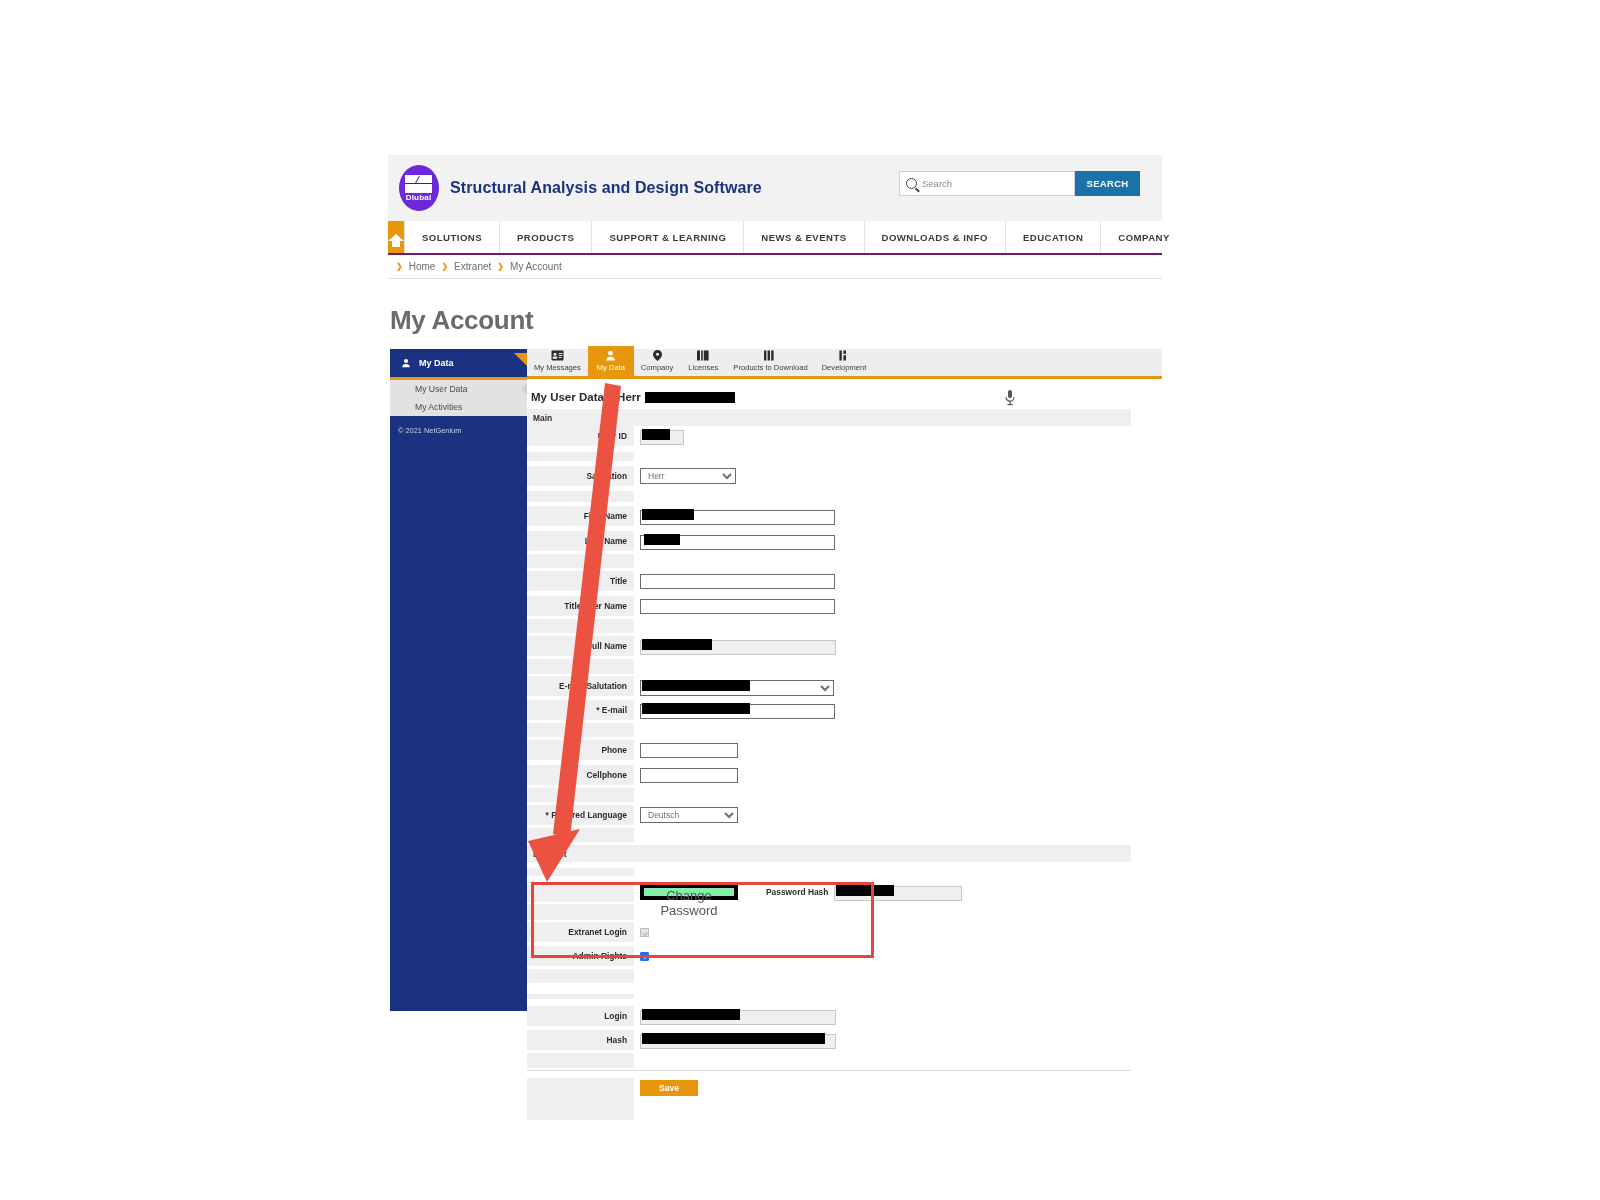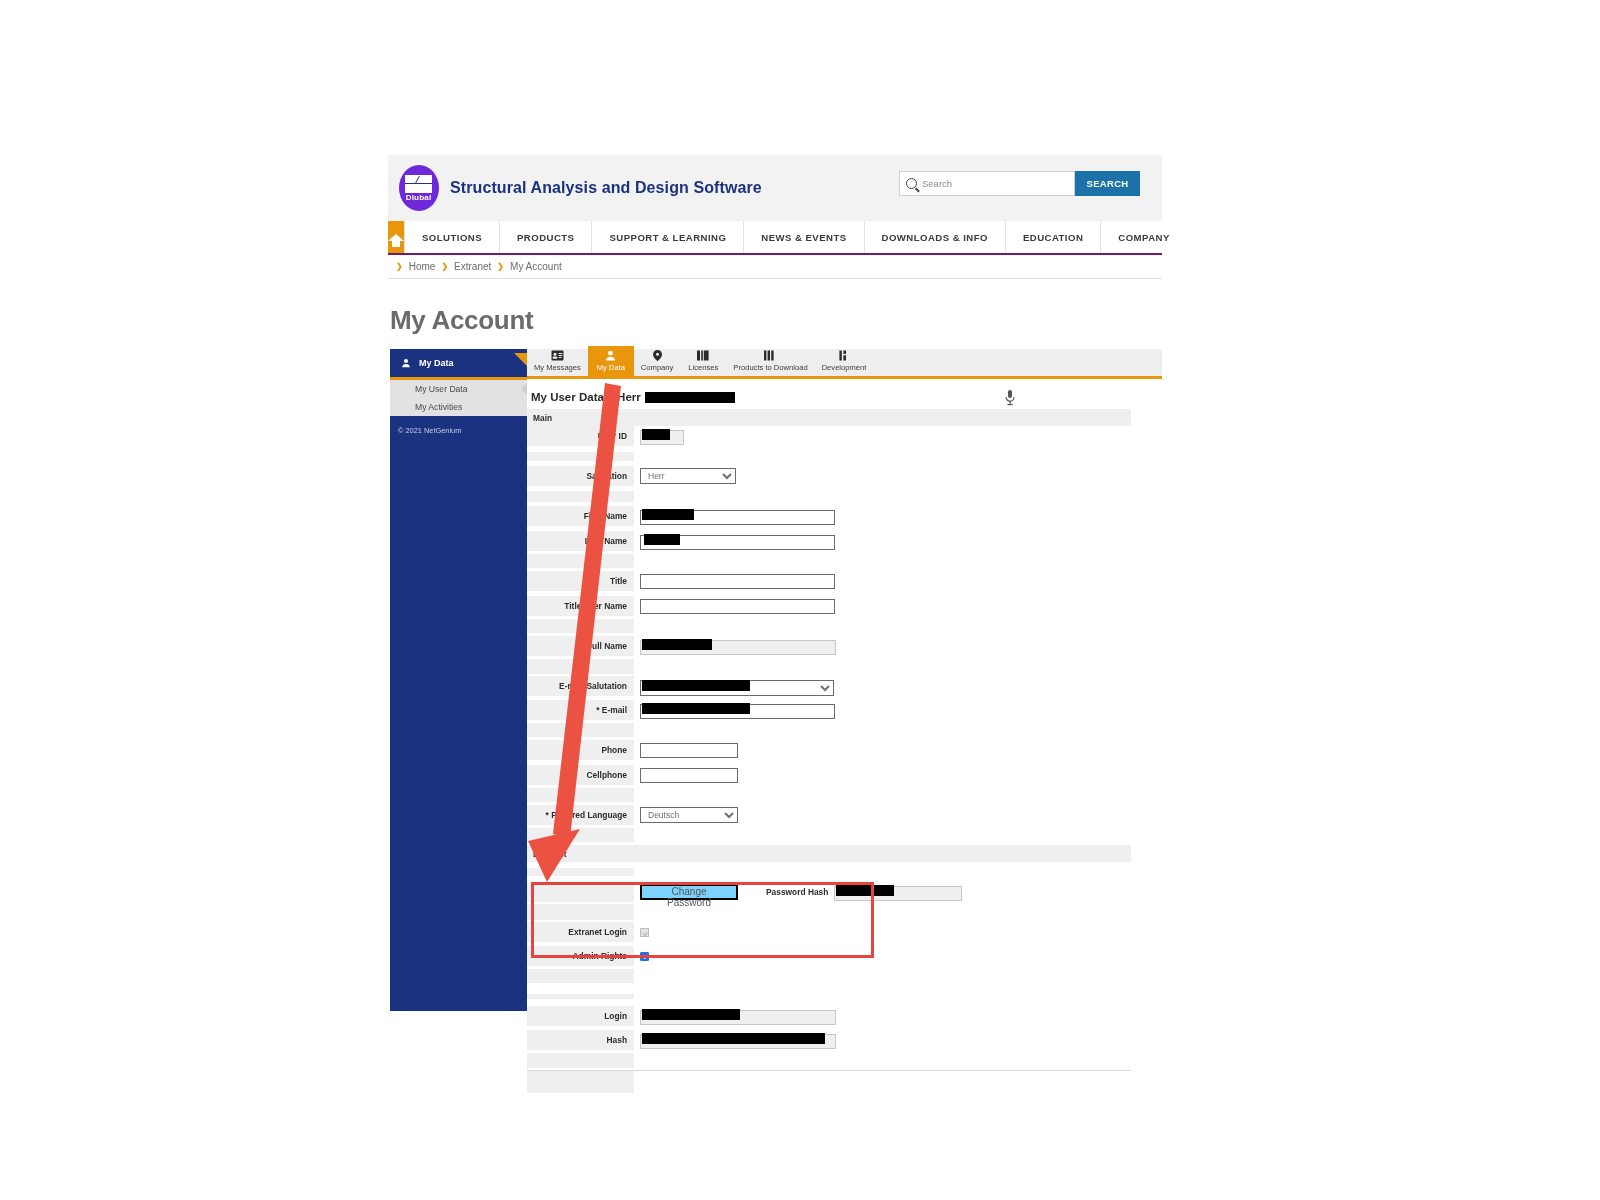--- a/index.html
+++ b/index.html
@@ -180,22 +180,22 @@
   input.ro{ background:#efefef;border:1px solid #c6c6c6;}
   select.s{
     height:16px;border:1px solid #6b6b6b;background:#fff;
     font-size:8.5px;color:#6f6f6f;font-family:"Liberation Sans",sans-serif;
     padding-left:3px;
   }
   .redact{ position:absolute;background:#000;height:11px;top:2px;left:2px;}
   .fieldwrap{ position:relative; display:inline-block;}
 
   .btn-grey{
-    height:16px;border:2px solid #000000;background:#7dd3fc;
-    font-size:10px;color:#555;padding:0 10px;
+    height:16px;border:4px solid #000000;background:#86efac;
+    font-size:13px;color:#555;padding:0 10px;
     font-family:"Liberation Sans",sans-serif;
   }
   .btn-save{
     height:16px;width:58px;border:none;background:#e8960c;color:#fff;
     font-size:8.6px;font-weight:bold;font-family:"Liberation Sans",sans-serif;
     cursor:pointer;
   }
   .cb-dis{
     width:9px;height:9px;background:#e4e4e4;border:1px solid #bdbdbd;
     display:inline-block;position:relative;
@@ -571,20 +571,26 @@
           </div>
         </div>
 
         <div class="frow" style="height:15px;">
             <div class="flabel" style="min-height:15px;"></div>
           </div>
       </div>
 
       <div class="hr-line"></div>
 
+      <div class="frow" style="margin-top:7px;">
+        <div class="flabel"></div>
+        <div class="fctl">
+          <button class="btn-save">Save</button>
+        </div>
+      </div>
       <div class="frow" style="height:22px;">
           <div class="flabel" style="min-height:22px;"></div>
         </div>
 
     </div>
   </div>
 </div>
 
 <div class="hl-box" style="left:531px; top:882px; width:343px; height:76px;"></div>
 

